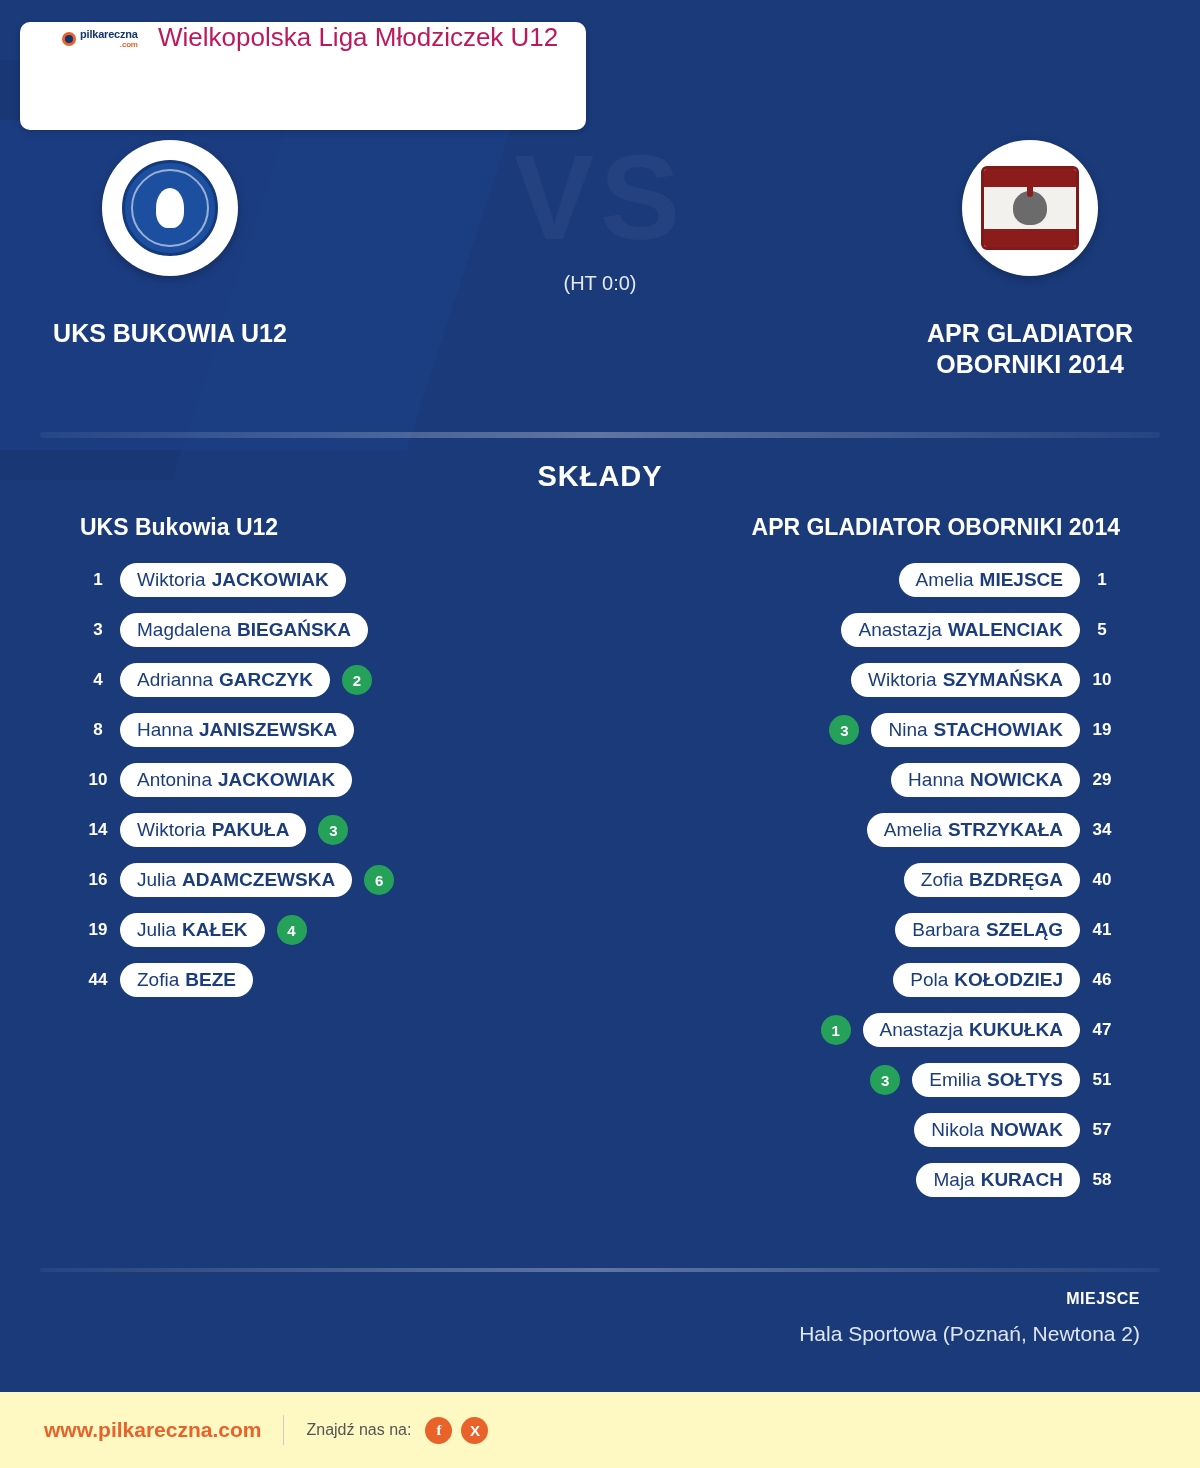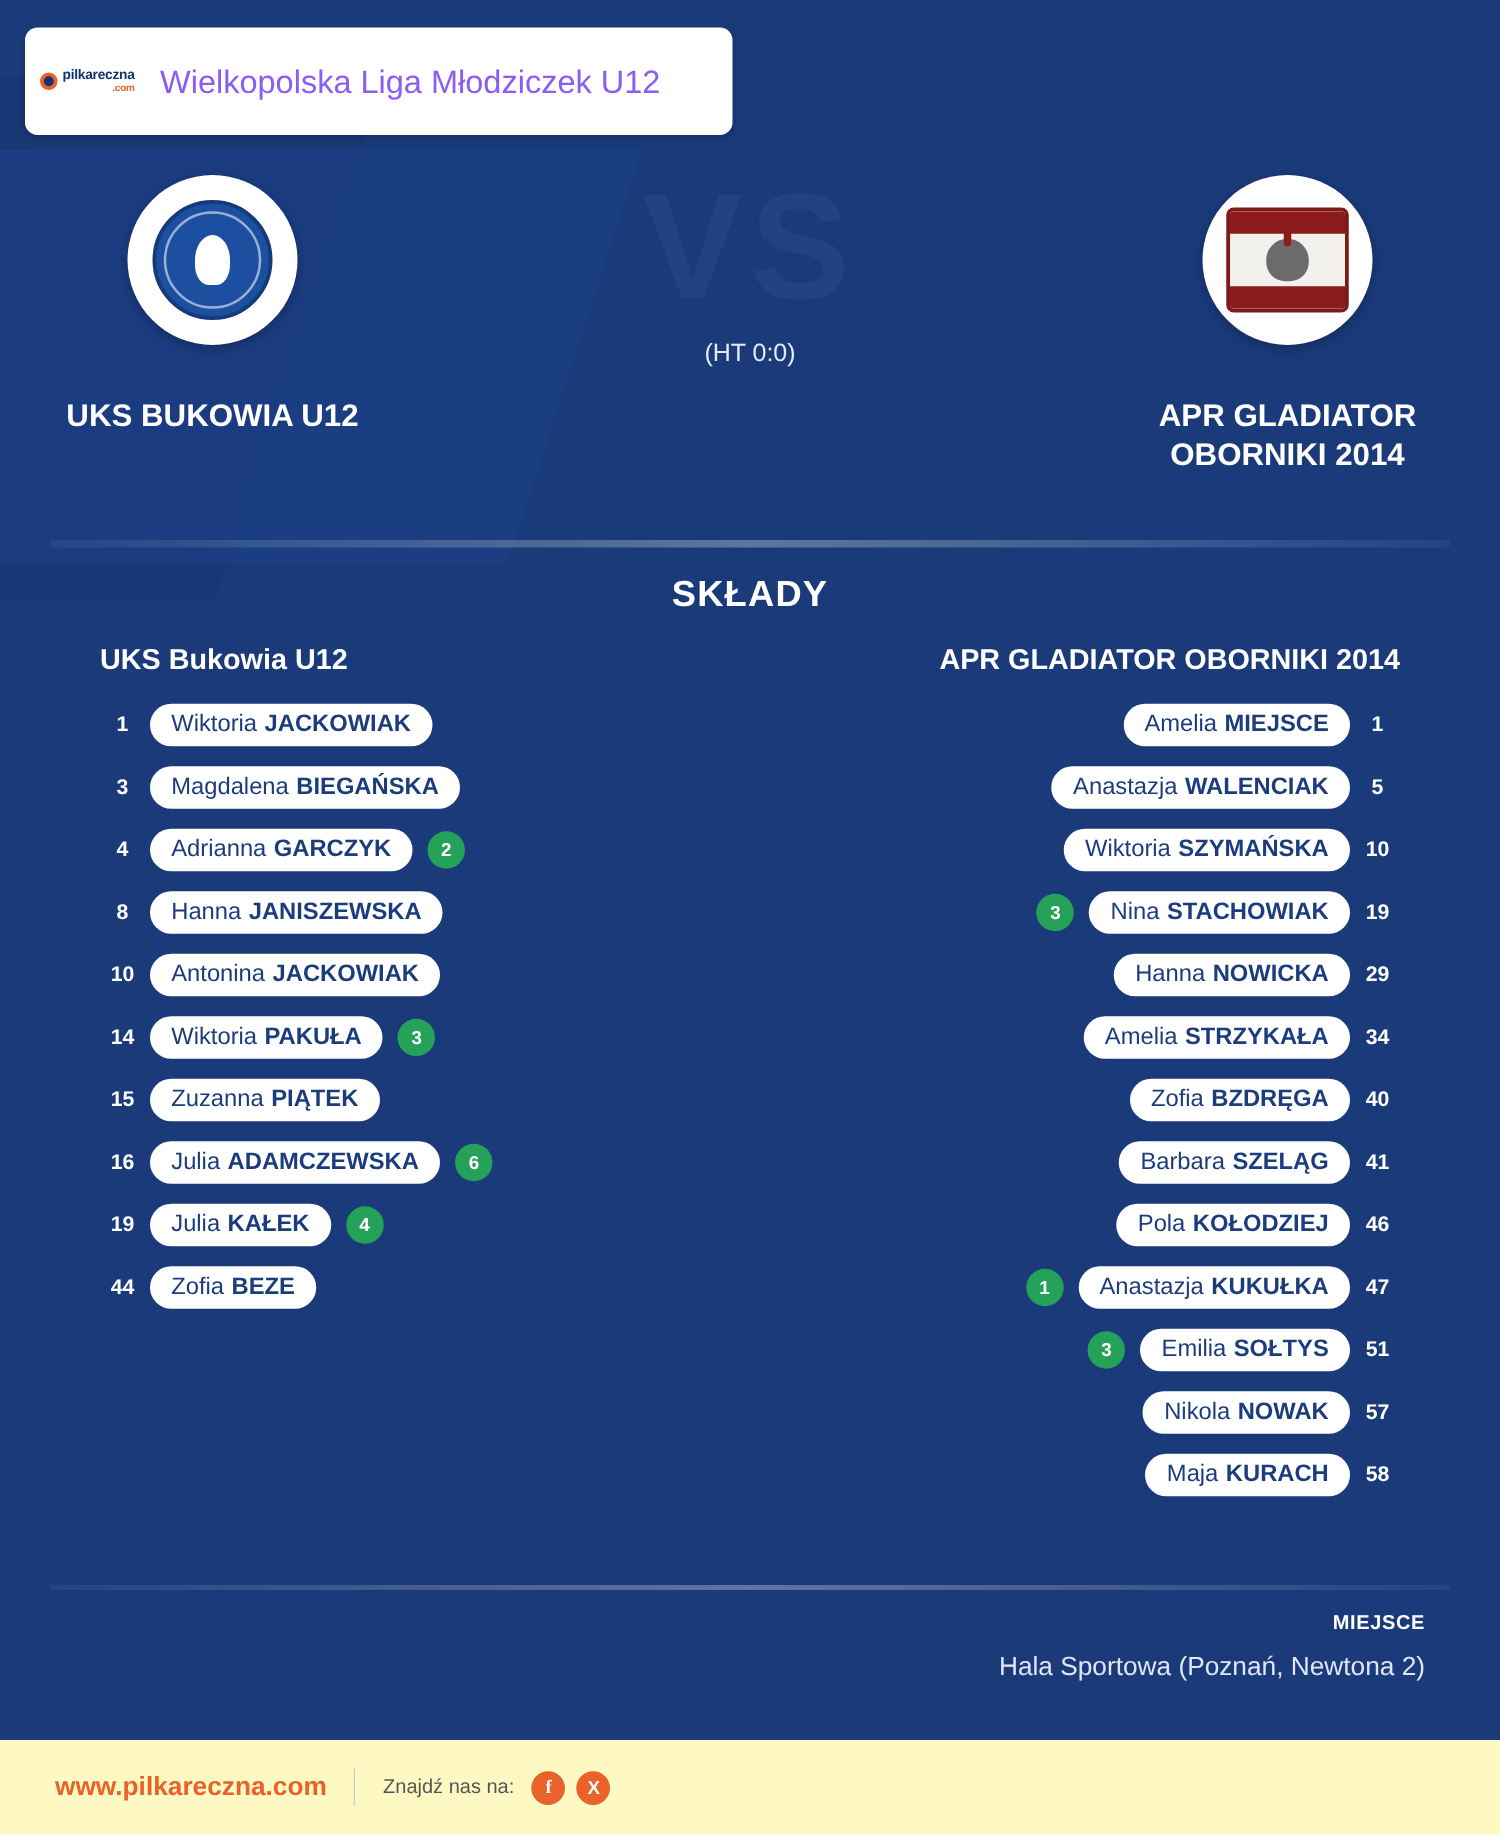--- a/index.html
+++ b/index.html
@@ -31,26 +31,26 @@
     width: 360px; height: 420px;
     background: #17356f;
     transform: skewX(-18deg);
     opacity: .55;
   }
 
   
   .title-card {
     position: absolute;
     left: 20px; top: 22px;
-    width: 566px; height: 86px;
+    width: 566px; height: 108px;
     background: #fff;
     border-radius: 10px;
     display: flex;
-    align-items: center;
-    padding: 0 12px;
+    align-items: flex-start;
+    padding: 0 42px;
     box-shadow: 0 2px 6px rgba(0,0,0,.18);
   }
   .brand-mark {
     width: 76px; height: 34px;
     display: flex; align-items: center;
     flex: 0 0 auto;
   }
   .brand-mark .logo-text {
     font-size: 11px; line-height: 1.05;
     font-weight: bold; color: #12356f;
@@ -61,21 +61,21 @@
     width: 14px; height: 14px; border-radius: 50%;
     background: #e8622a; margin-right: 4px; flex:0 0 auto;
     position: relative;
   }
   .brand-ball:after{
     content:""; position:absolute; left:3px; top:3px; width:8px;height:8px;
     border-radius:50%; background:#12356f;
   }
   .title-text {
     font-size: 26px;
-    color: #8b5cf6;
+    color: #be185d;
     margin-left: 20px;
     white-space: nowrap;
   }
 
   
   .vs-ghost {
     position: absolute;
     left: 0; right: 0; top: 128px;
     text-align: center;
     font-size: 120px;
@@ -394,27 +394,20 @@
     </div>
     <div class="row">
       <div class="num">14</div>
       <div class="pill">
         <span>Wiktoria</span>
         <span class="last">PAKUŁA</span>
       </div>
       <div class="goals">3</div>
     </div>
     <div class="row">
-      <div class="num">15</div>
-      <div class="pill">
-        <span>Zuzanna</span>
-        <span class="last">PIĄTEK</span>
-      </div>
-    </div>
-    <div class="row">
       <div class="num">16</div>
       <div class="pill">
         <span>Julia</span>
         <span class="last">ADAMCZEWSKA</span>
       </div>
       <div class="goals">6</div>
     </div>
     <div class="row">
       <div class="num">19</div>
       <div class="pill">

